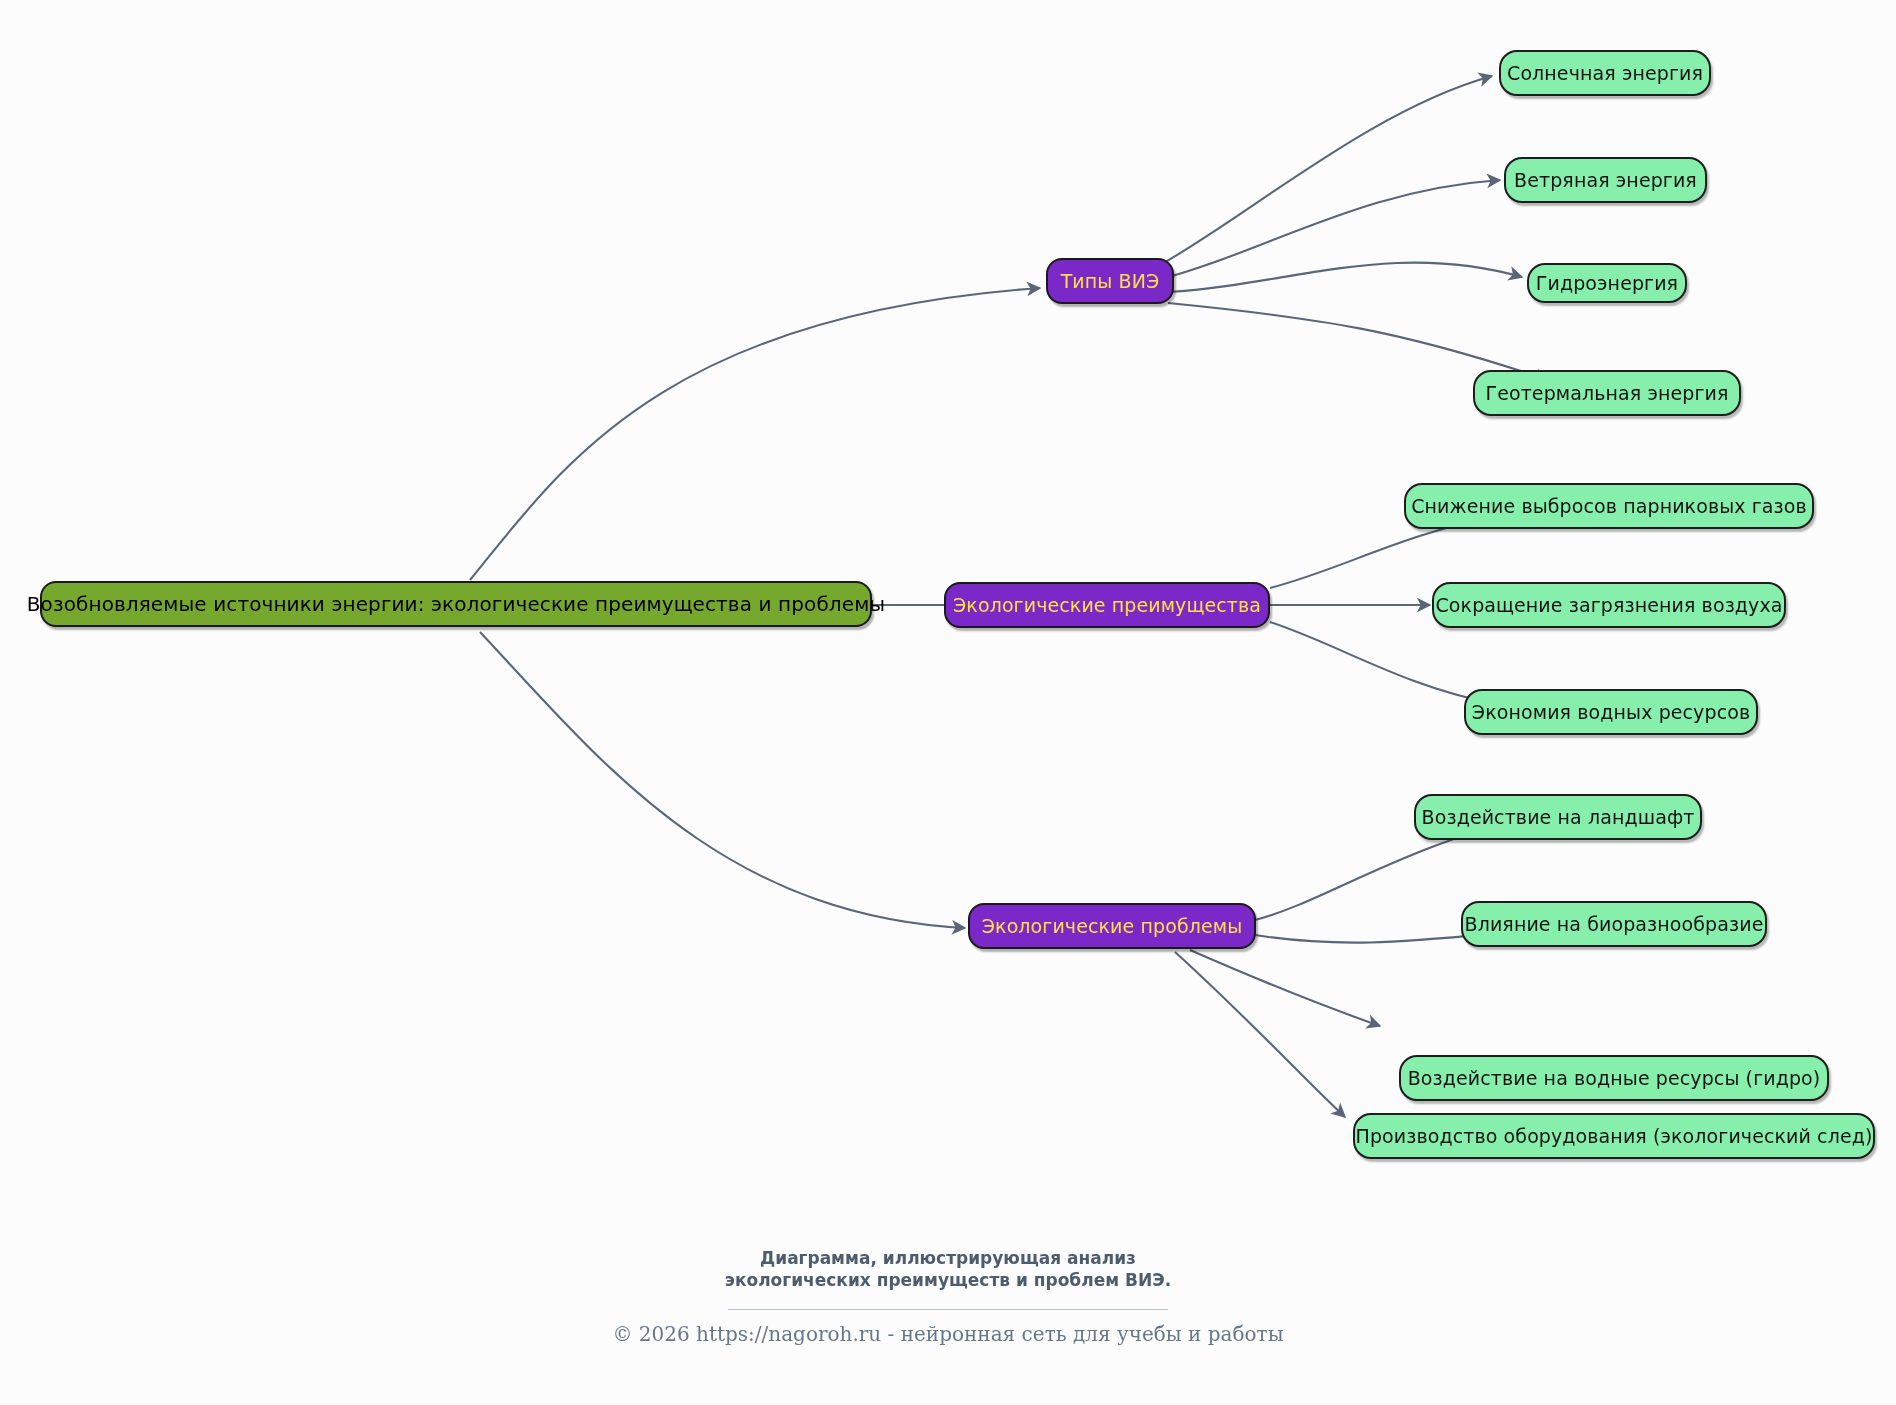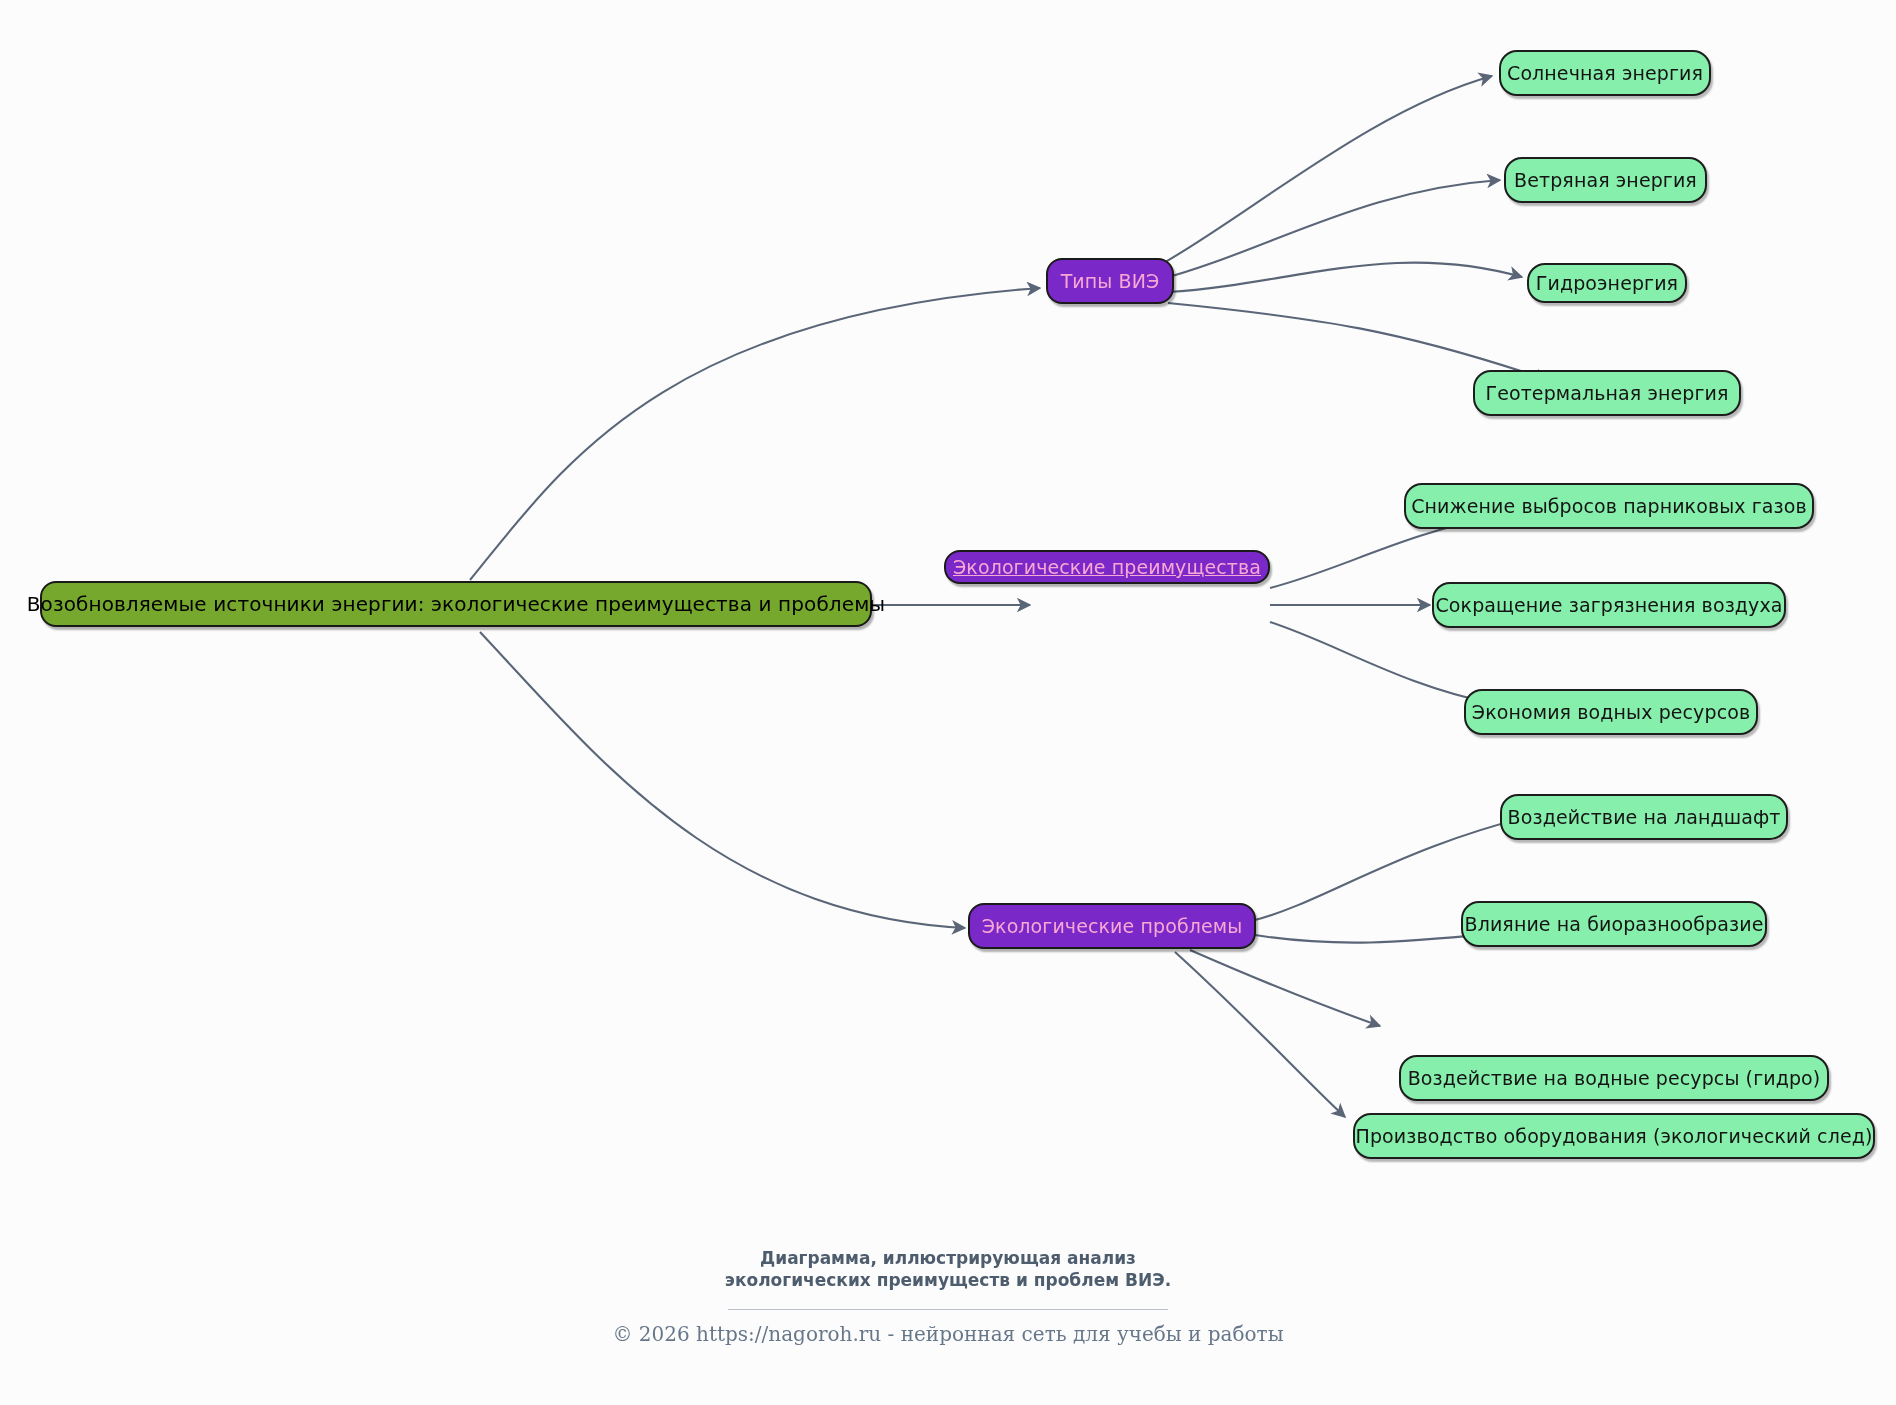--- a/index.html
+++ b/index.html
@@ -48,21 +48,21 @@
     border: 2px solid #1a1a1a;
     color: #000000;
     font-size: 20px;
     border-radius: 16px;
     box-shadow: 2px 3px 2px rgba(0,0,0,0.30);
   }
 
   .node-branch {
     background: #7a28c8;
     border: 2px solid #1a1a1a;
-    color: #f9a8d4;
+    color: #fde047;
     font-size: 19px;
     border-radius: 16px;
     box-shadow: 2px 3px 2px rgba(0,0,0,0.30);
   }
 
   .node-leaf {
     background: #86efac;
     border: 2px solid #1d1d1d;
     color: #141414;
     font-size: 19px;
@@ -140,21 +140,21 @@
   </svg>
 
   <div class="node node-root" style="left:40px; top:581px; width:832px; height:46px;">
     <span>Возобновляемые источники энергии: экологические преимущества и проблемы</span>
   </div>
 
   <div class="node node-branch" style="left:1046px; top:258px; width:128px; height:46px;">
     <span>Типы ВИЭ</span>
   </div>
 
-  <div class="node node-branch" style="left:944px; top:550px; width:326px; height:34px;text-decoration:underline;">
+  <div class="node node-branch" style="left:944px; top:582px; width:326px; height:46px;">
     <span>Экологические преимущества</span>
   </div>
 
   <div class="node node-branch" style="left:968px; top:903px; width:288px; height:46px;">
     <span>Экологические проблемы</span>
   </div>
 
   <div class="node node-leaf" style="left:1499px; top:50px; width:212px; height:46px;">
     <span>Солнечная энергия</span>
   </div>
@@ -176,21 +176,21 @@
   </div>
 
   <div class="node node-leaf" style="left:1432px; top:582px; width:354px; height:46px;">
     <span>Сокращение загрязнения воздуха</span>
   </div>
 
   <div class="node node-leaf" style="left:1464px; top:689px; width:294px; height:46px;">
     <span>Экономия водных ресурсов</span>
   </div>
 
-  <div class="node node-leaf" style="left:1500px; top:794px; width:288px; height:46px;justify-content:center;">
+  <div class="node node-leaf" style="left:1414px; top:794px; width:288px; height:46px;justify-content:center;">
     <span>Воздействие на ландшафт</span>
   </div>
 
   <div class="node node-leaf" style="left:1461px; top:901px; width:306px; height:46px;">
     <span>Влияние на биоразнообразие</span>
   </div>
 
   <div class="node node-leaf" style="left:1399px; top:1007px; width:430px; height:46px;margin-top:48px;">
     <span>Воздействие на водные ресурсы (гидро)</span>
   </div>

